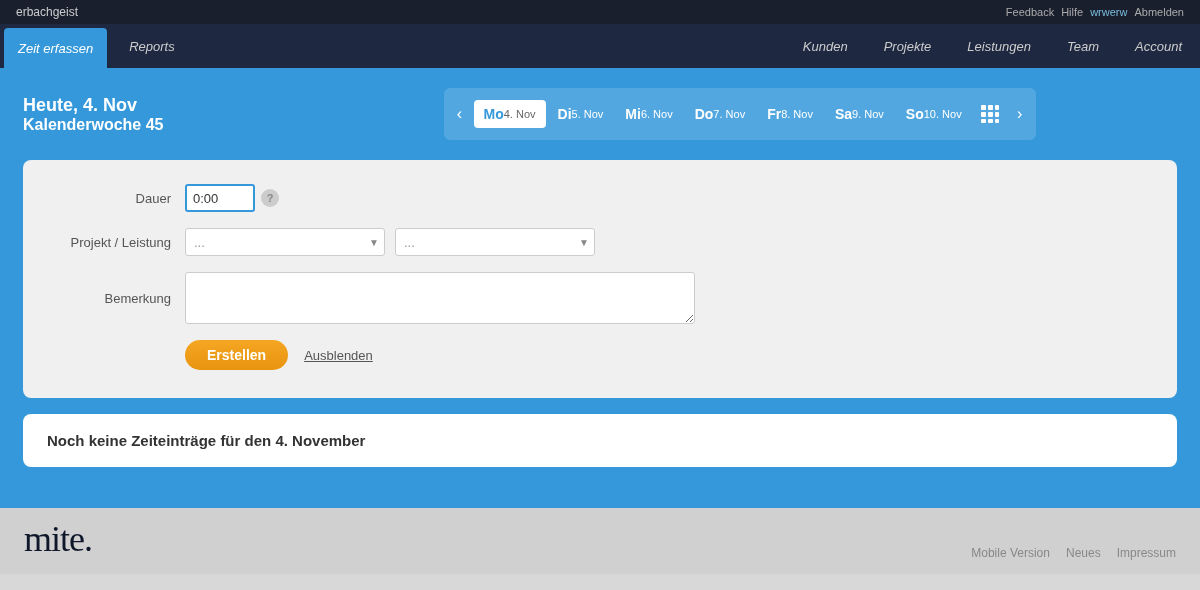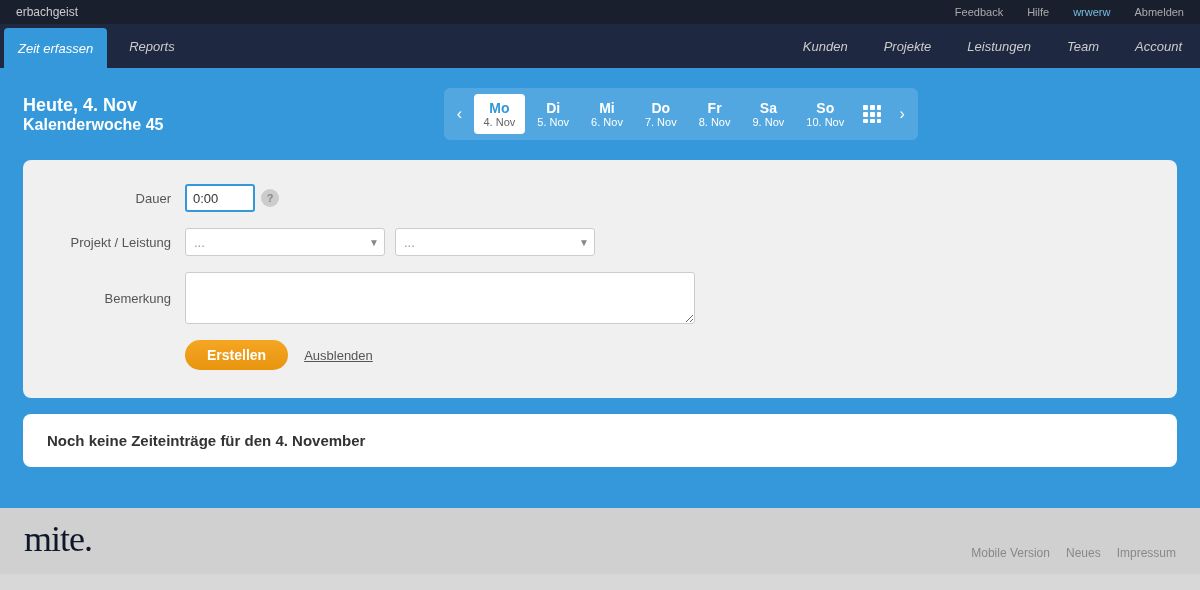--- a/index.html
+++ b/index.html
@@ -10,21 +10,21 @@
       background: #1a1f2e;
       color: #aaa;
       font-size: 11px;
       padding: 4px 16px;
       display: flex;
       justify-content: space-between;
       align-items: center;
       height: 24px;
     }
     #topbar .brand { color: #ccc; font-size: 12px; }
-    #topbar .top-links { display: flex; gap: 24px; }
+    #topbar .top-links { display: flex; gap: 7px; }
     #topbar .top-links a { color: #aaa; text-decoration: none; cursor: pointer; }
     #topbar .top-links .username { color: #7abcdd; }
 
     
     #navbar {
       background: #1e2840;
       display: flex;
       align-items: stretch;
       height: 44px;
     }
@@ -73,21 +73,21 @@
       border-radius: 6px;
       padding: 4px;
       gap: 2px;
     }
     .week-nav-arrow {
       width: 24px; height: 44px;
       display: flex; align-items: center; justify-content: center;
       color: #fff; cursor: pointer; font-size: 16px; border-radius: 4px;
     }
     .day-cell {
-      display: flex; flex-direction: column; align-items: center;
+      display: flex; flex-direction: row; align-items: center;
       padding: 6px 10px; cursor: pointer; border-radius: 4px;
       color: #fff; min-width: 48px;
     }
     .day-cell .day-name { font-size: 14px; font-weight: bold; }
     .day-cell .day-num { font-size: 11px; }
     .day-cell.active {
       background: #fff;
       color: #333;
       border-radius: 4px;
     }

